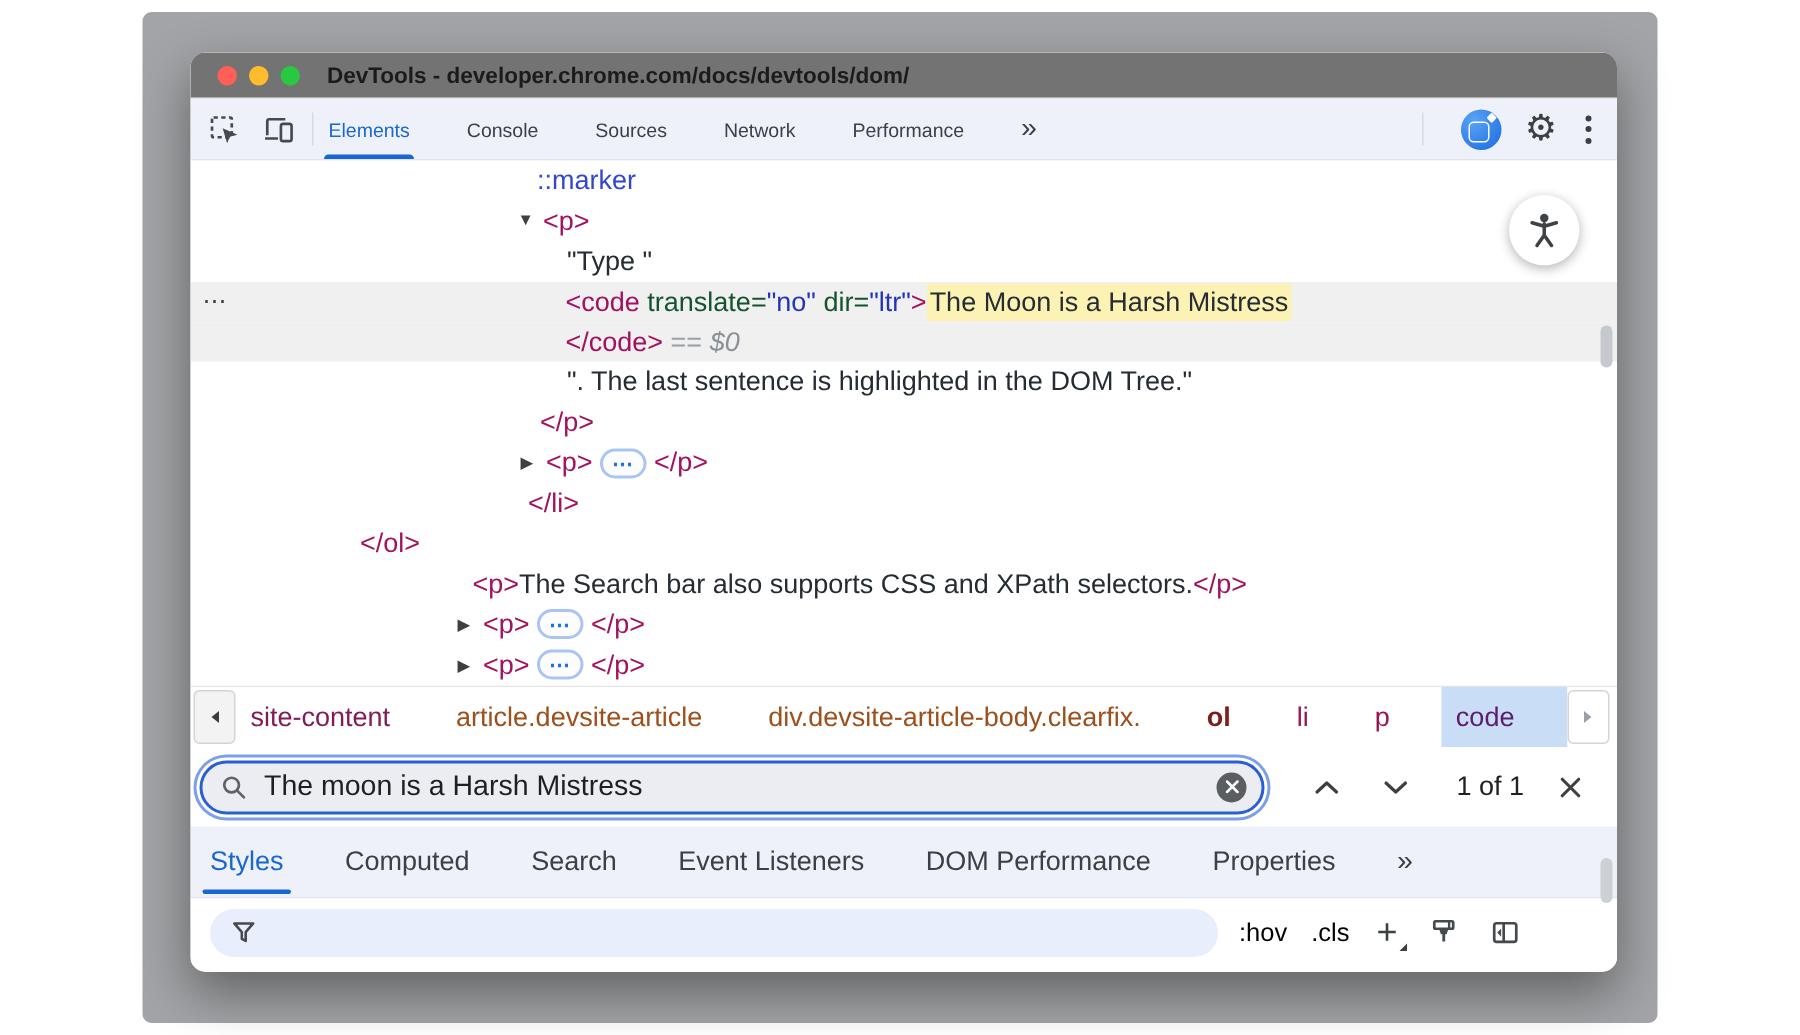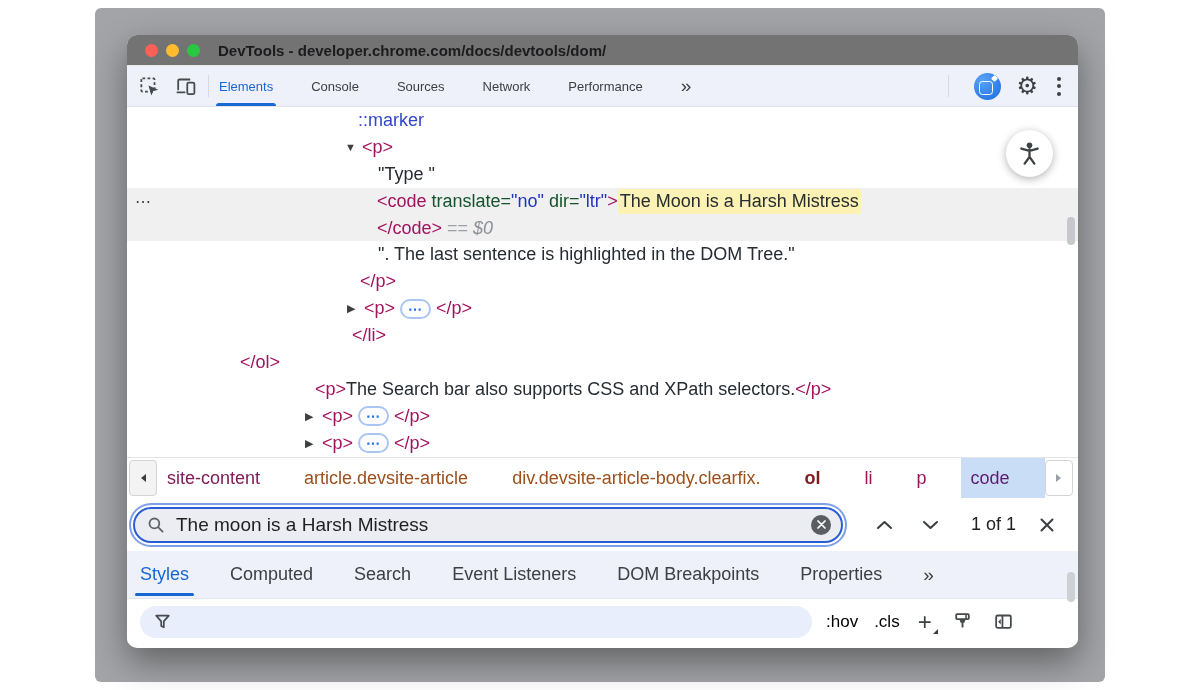--- a/index.html
+++ b/index.html
@@ -236,21 +236,21 @@
           </svg>
       </div>
     </div>
 
     <div class="stylestabs">
       <div id="styles-tabs">
           <div class="stab active">Styles</div>
           <div class="stab">Computed</div>
           <div class="stab">Search</div>
           <div class="stab">Event Listeners</div>
-          <div class="stab">DOM Breakpoints</div>
+          <div class="stab">DOM Performance</div>
           <div class="stab">Properties</div>
         </div>
       <div class="more-tabs">»</div>
     </div>
 
     <div class="filterbar">
       <div class="fpill">
         <div class="funnel">
           <svg width="17" height="17" viewBox="0 0 17 17">
             <path d="M2.2 2.6h12.6L9.8 8.4v5.9l-2.6-1.4V8.4L2.2 2.6z" fill="none" stroke="#454a4d" stroke-width="1.7" stroke-linejoin="round"></path>

